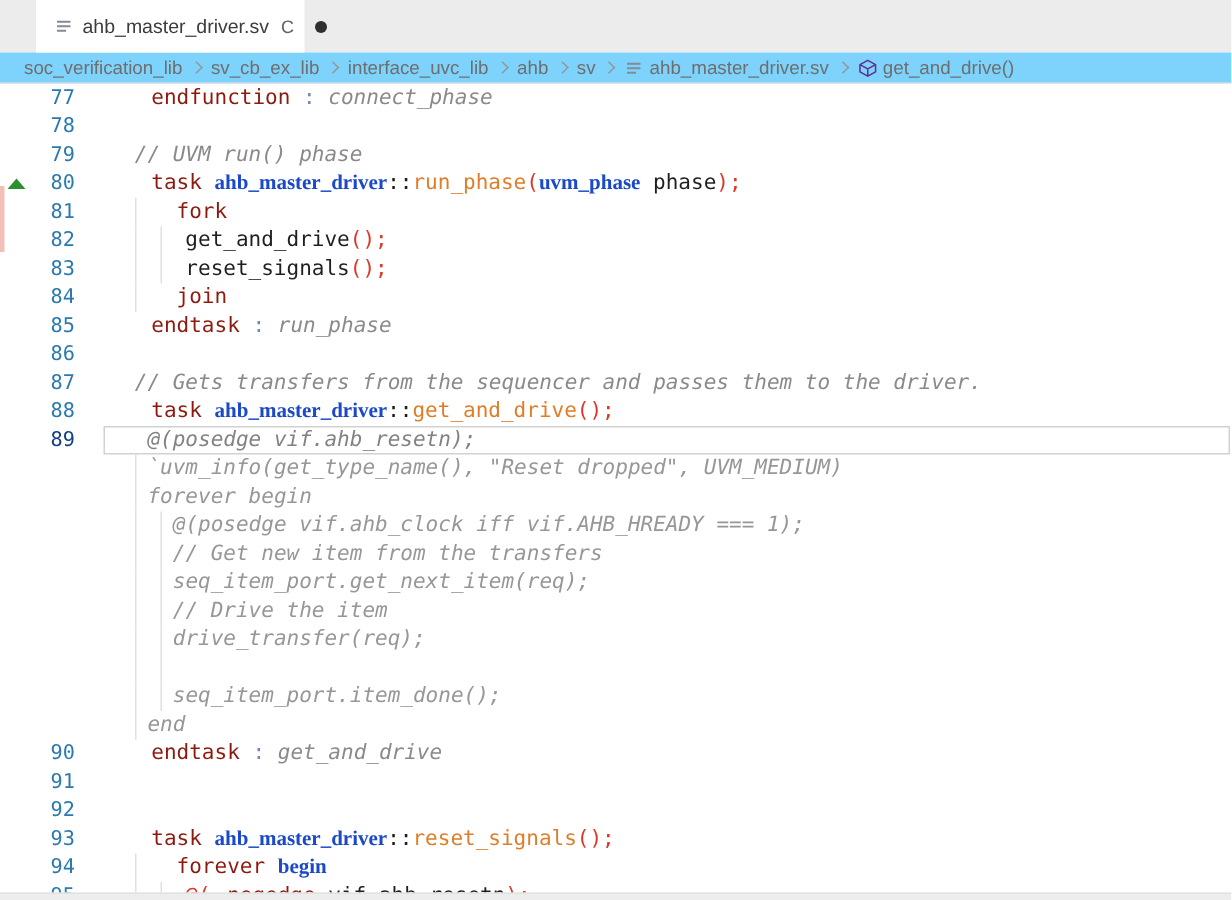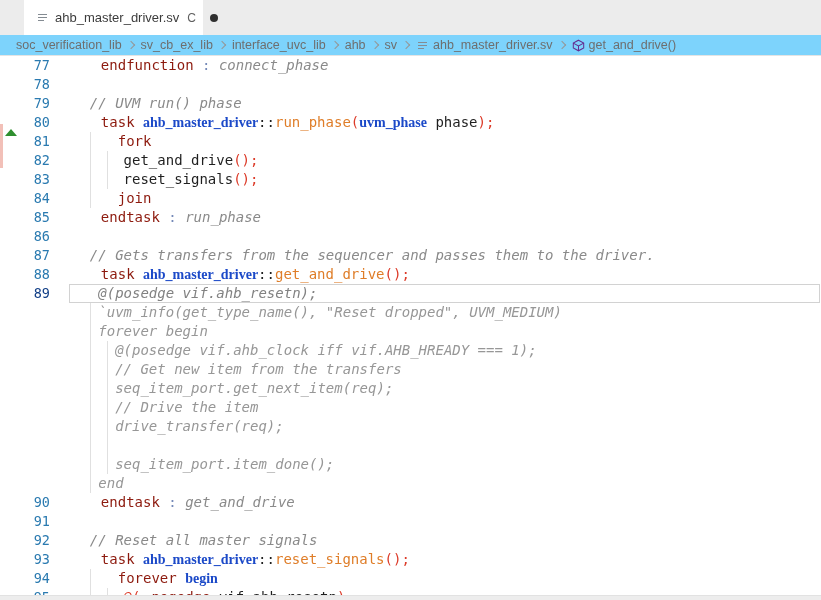--- a/index.html
+++ b/index.html
@@ -23,21 +23,21 @@
     padding-left:16px;font-size:12.5px;color:var(--breadcrumb_fg);
     border-bottom:1px solid #e4e4e4;
   }
   .crumb{display:inline-flex;align-items:center;gap:4px;cursor:pointer;white-space:nowrap;}
   .chev{
     width:5px;height:5px;border-right:1.2px solid #969696;border-top:1.2px solid #969696;
     transform:rotate(45deg);margin:0 7px 0 6px;flex:none;
   }
   
   #code{position:relative;background:#fff;}
-  .row{display:flex;height:19px;font:14px/19px "DejaVu Sans Mono",monospace;white-space:pre;cursor:text;align-items:center;}
+  .row{display:flex;height:19px;font:14px/19px "DejaVu Sans Mono",monospace;white-space:pre;cursor:text;}
   .glyph{width:24px;flex:none;position:relative;}
   .lnum{width:26px;flex:none;text-align:right;color:var(--lnum);font-size:13.5px;}
   .lnum.active{color:var(--lnum_active);}
   .ltext{position:relative;flex:1;margin-left:23px;}
   .row.cur .ltext{
     margin-left:19px;border:1px solid var(--cur_border);
     padding-left:3px;height:17px;line-height:17px;margin-right:1px;
   }
   .guide{position:absolute;top:0;bottom:0;width:1px;background:var(--guide);}
   .kw{color:var(--kw);font-weight:normal;margin-left:11px;}
@@ -135,19 +135,19 @@
     <div class="row"><div class="glyph"></div><div class="lnum"></div><div class="ltext"><span class="guide" style="left: 2ch;"></span><span class="guide" style="left: 4ch;"></span><span>     </span><span class="gh">@(posedge vif.ahb_clock iff vif.AHB_HREADY === 1);</span></div></div>
     <div class="row"><div class="glyph"></div><div class="lnum"></div><div class="ltext"><span class="guide" style="left: 2ch;"></span><span class="guide" style="left: 4ch;"></span><span>     </span><span class="gh">// Get new item from the transfers</span></div></div>
     <div class="row"><div class="glyph"></div><div class="lnum"></div><div class="ltext"><span class="guide" style="left: 2ch;"></span><span class="guide" style="left: 4ch;"></span><span>     </span><span class="gh">seq_item_port.get_next_item(req);</span></div></div>
     <div class="row"><div class="glyph"></div><div class="lnum"></div><div class="ltext"><span class="guide" style="left: 2ch;"></span><span class="guide" style="left: 4ch;"></span><span>     </span><span class="gh">// Drive the item</span></div></div>
     <div class="row"><div class="glyph"></div><div class="lnum"></div><div class="ltext"><span class="guide" style="left: 2ch;"></span><span class="guide" style="left: 4ch;"></span><span>     </span><span class="gh">drive_transfer(req);</span></div></div>
     <div class="row"><div class="glyph"></div><div class="lnum"></div><div class="ltext"><span class="guide" style="left: 2ch;"></span><span class="guide" style="left: 4ch;"></span><span>     </span></div></div>
     <div class="row"><div class="glyph"></div><div class="lnum"></div><div class="ltext"><span class="guide" style="left: 2ch;"></span><span class="guide" style="left: 4ch;"></span><span>     </span><span class="gh">seq_item_port.item_done();</span></div></div>
     <div class="row"><div class="glyph"></div><div class="lnum"></div><div class="ltext"><span class="guide" style="left: 2ch;"></span><span>   </span><span class="gh">end</span></div></div>
     <div class="row"><div class="glyph"></div><div class="lnum">90</div><div class="ltext"><span>  </span><span class="kw">endtask</span><span class="pl"> </span><span class="co">:</span><span class="pl"> </span><span class="lb">get_and_drive</span></div></div>
     <div class="row"><div class="glyph"></div><div class="lnum">91</div><div class="ltext"><span></span></div></div>
-    <div class="row"><div class="glyph"></div><div class="lnum">92</div><div class="ltext"><span>  </span><span class="cm">// Reset all master signals</span></div></div>
+    <div class="row"><div class="glyph"></div><div class="lnum">92</div><div class="ltext"><span>  </span></div></div>
     <div class="row"><div class="glyph"></div><div class="lnum">93</div><div class="ltext"><span>  </span><span class="kw">task</span><span class="pl"> </span><span class="ty">ahb_master_driver</span><span class="pl">::</span><span class="fn">reset_signals</span><span class="pn">();</span></div></div>
     <div class="row"><div class="glyph"></div><div class="lnum">94</div><div class="ltext"><span class="guide" style="left: 2ch;"></span><span>    </span><span class="kw">forever</span><span class="pl"> </span><span class="ty">begin</span></div></div>
     <div class="row"><div class="glyph"></div><div class="lnum">95</div><div class="ltext"><span class="guide" style="left: 2ch;"></span><span class="guide" style="left: 4ch;"></span><span>      </span><span class="pn">@(</span><span class="kw">negedge</span><span class="pl"> vif.ahb_resetn</span><span class="pn">);</span></div></div>
   </div>
 
 <div class="hscroll"></div>
 
 </body></html>

